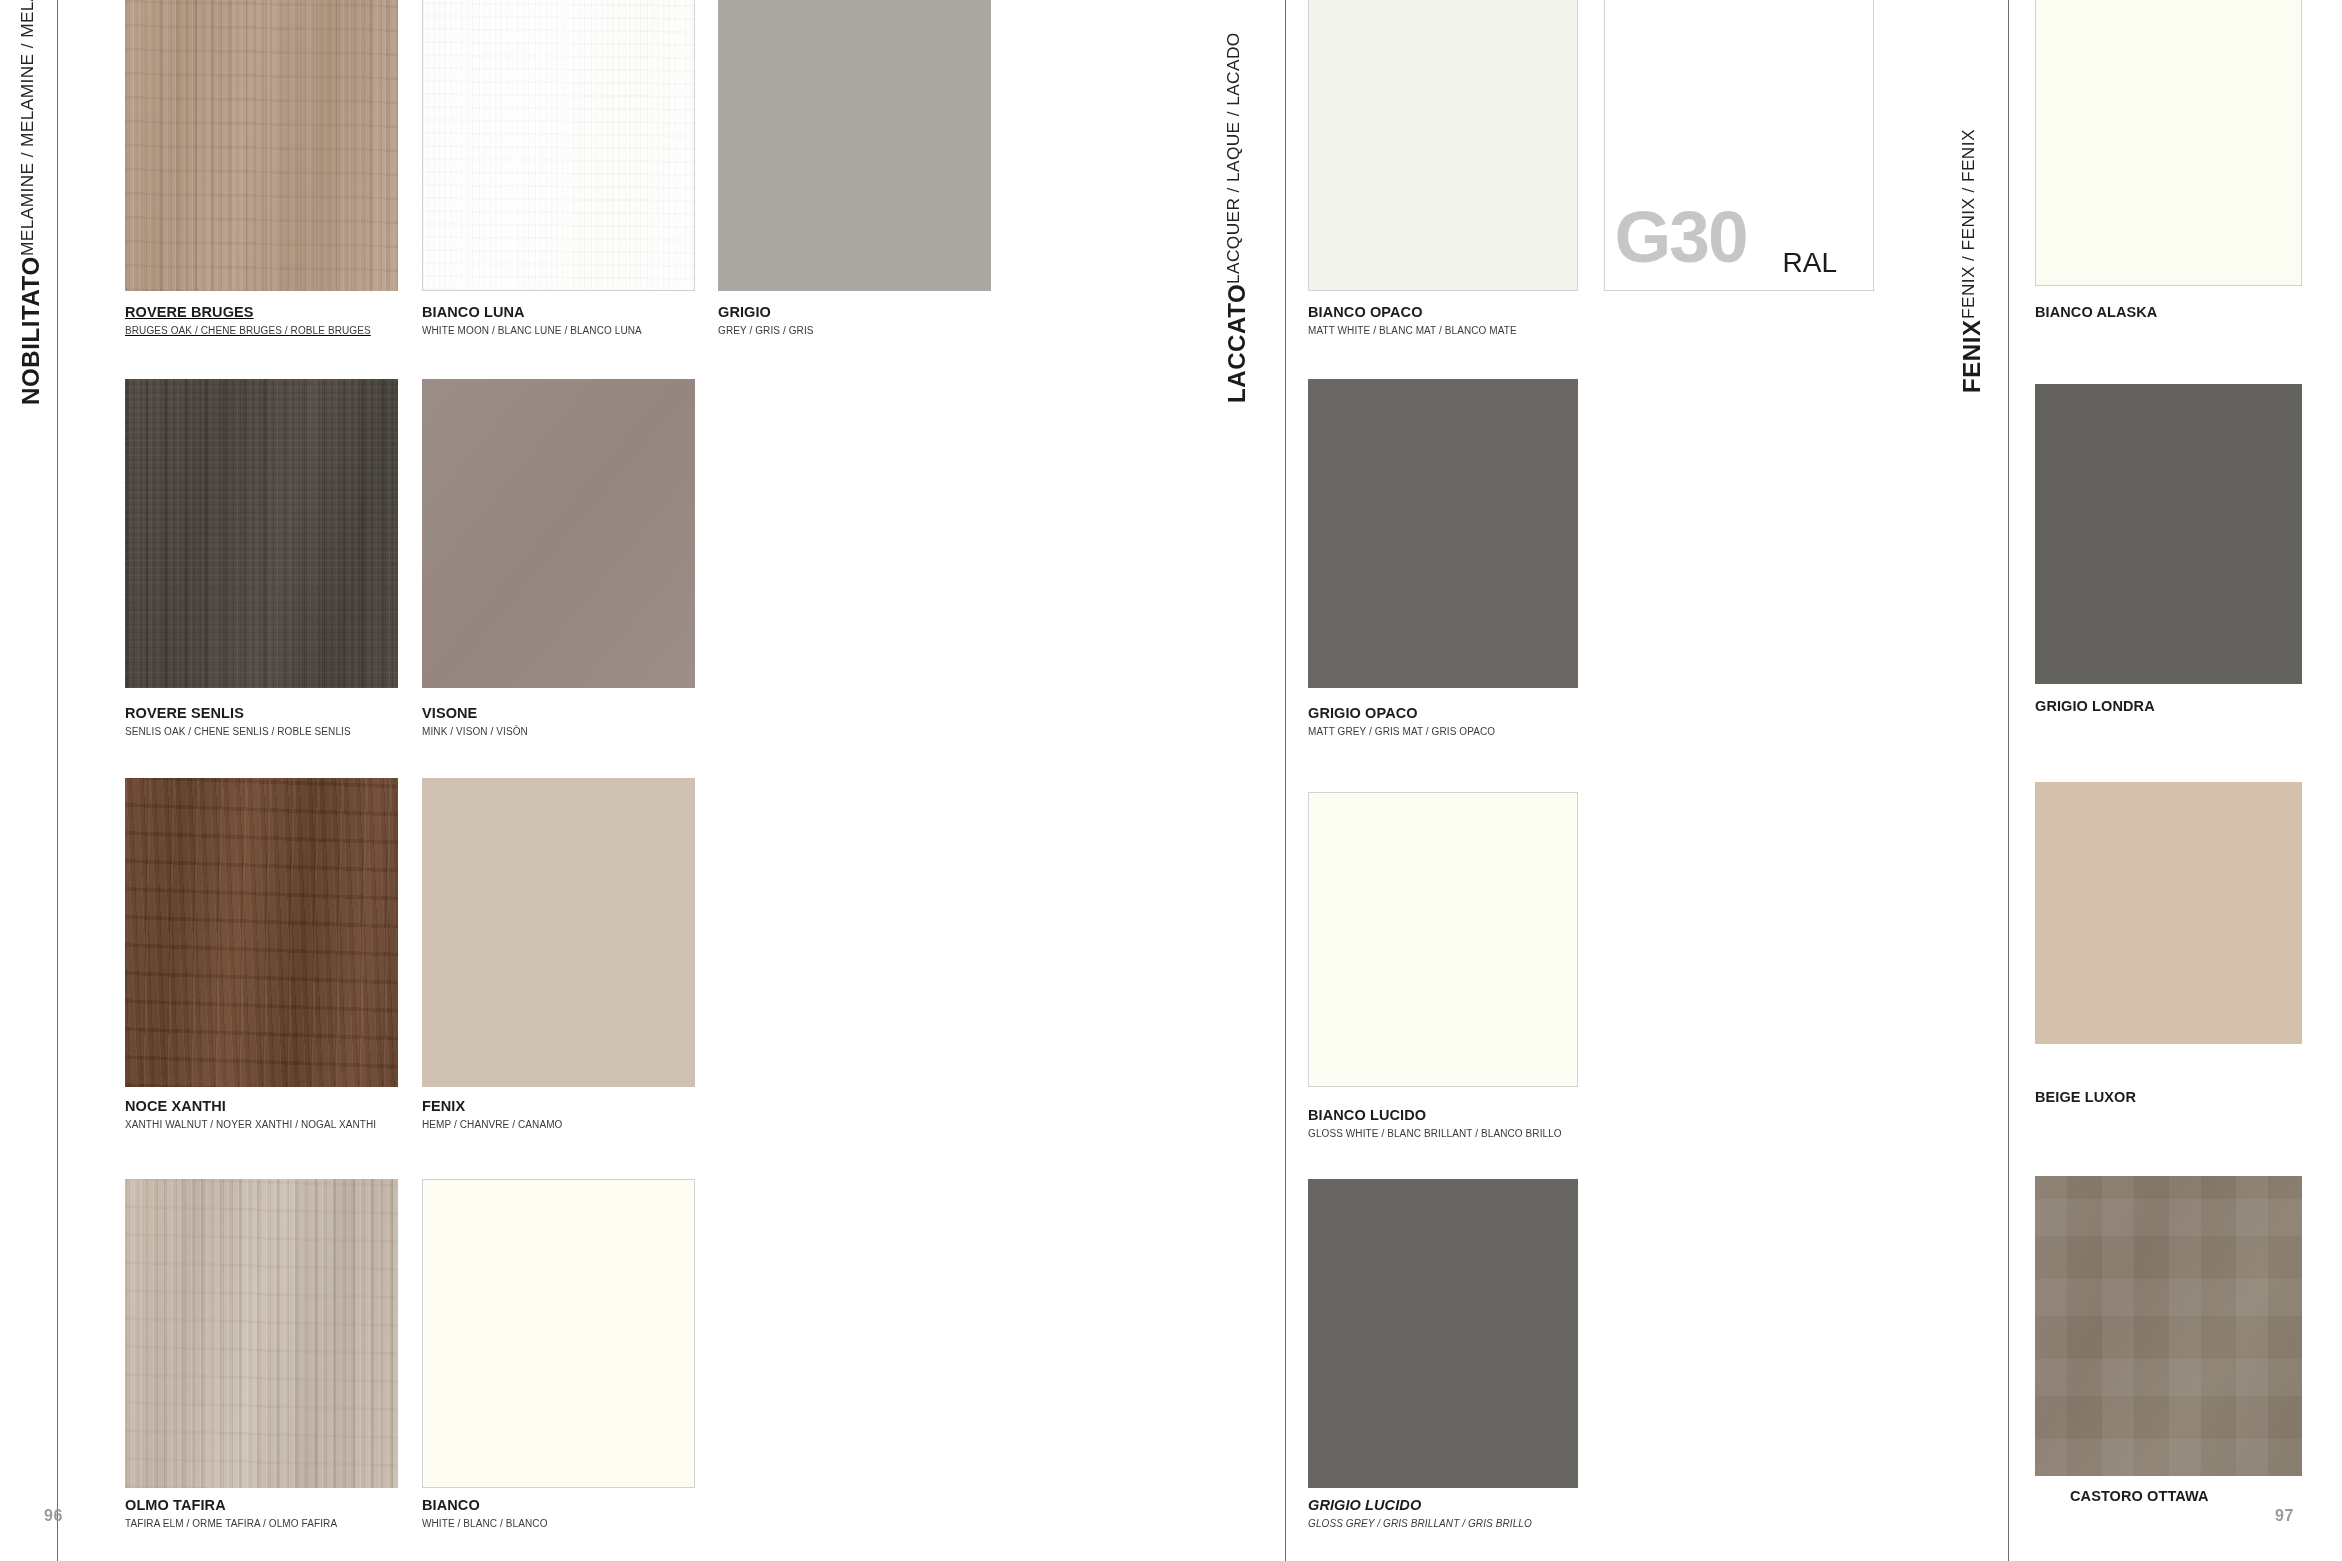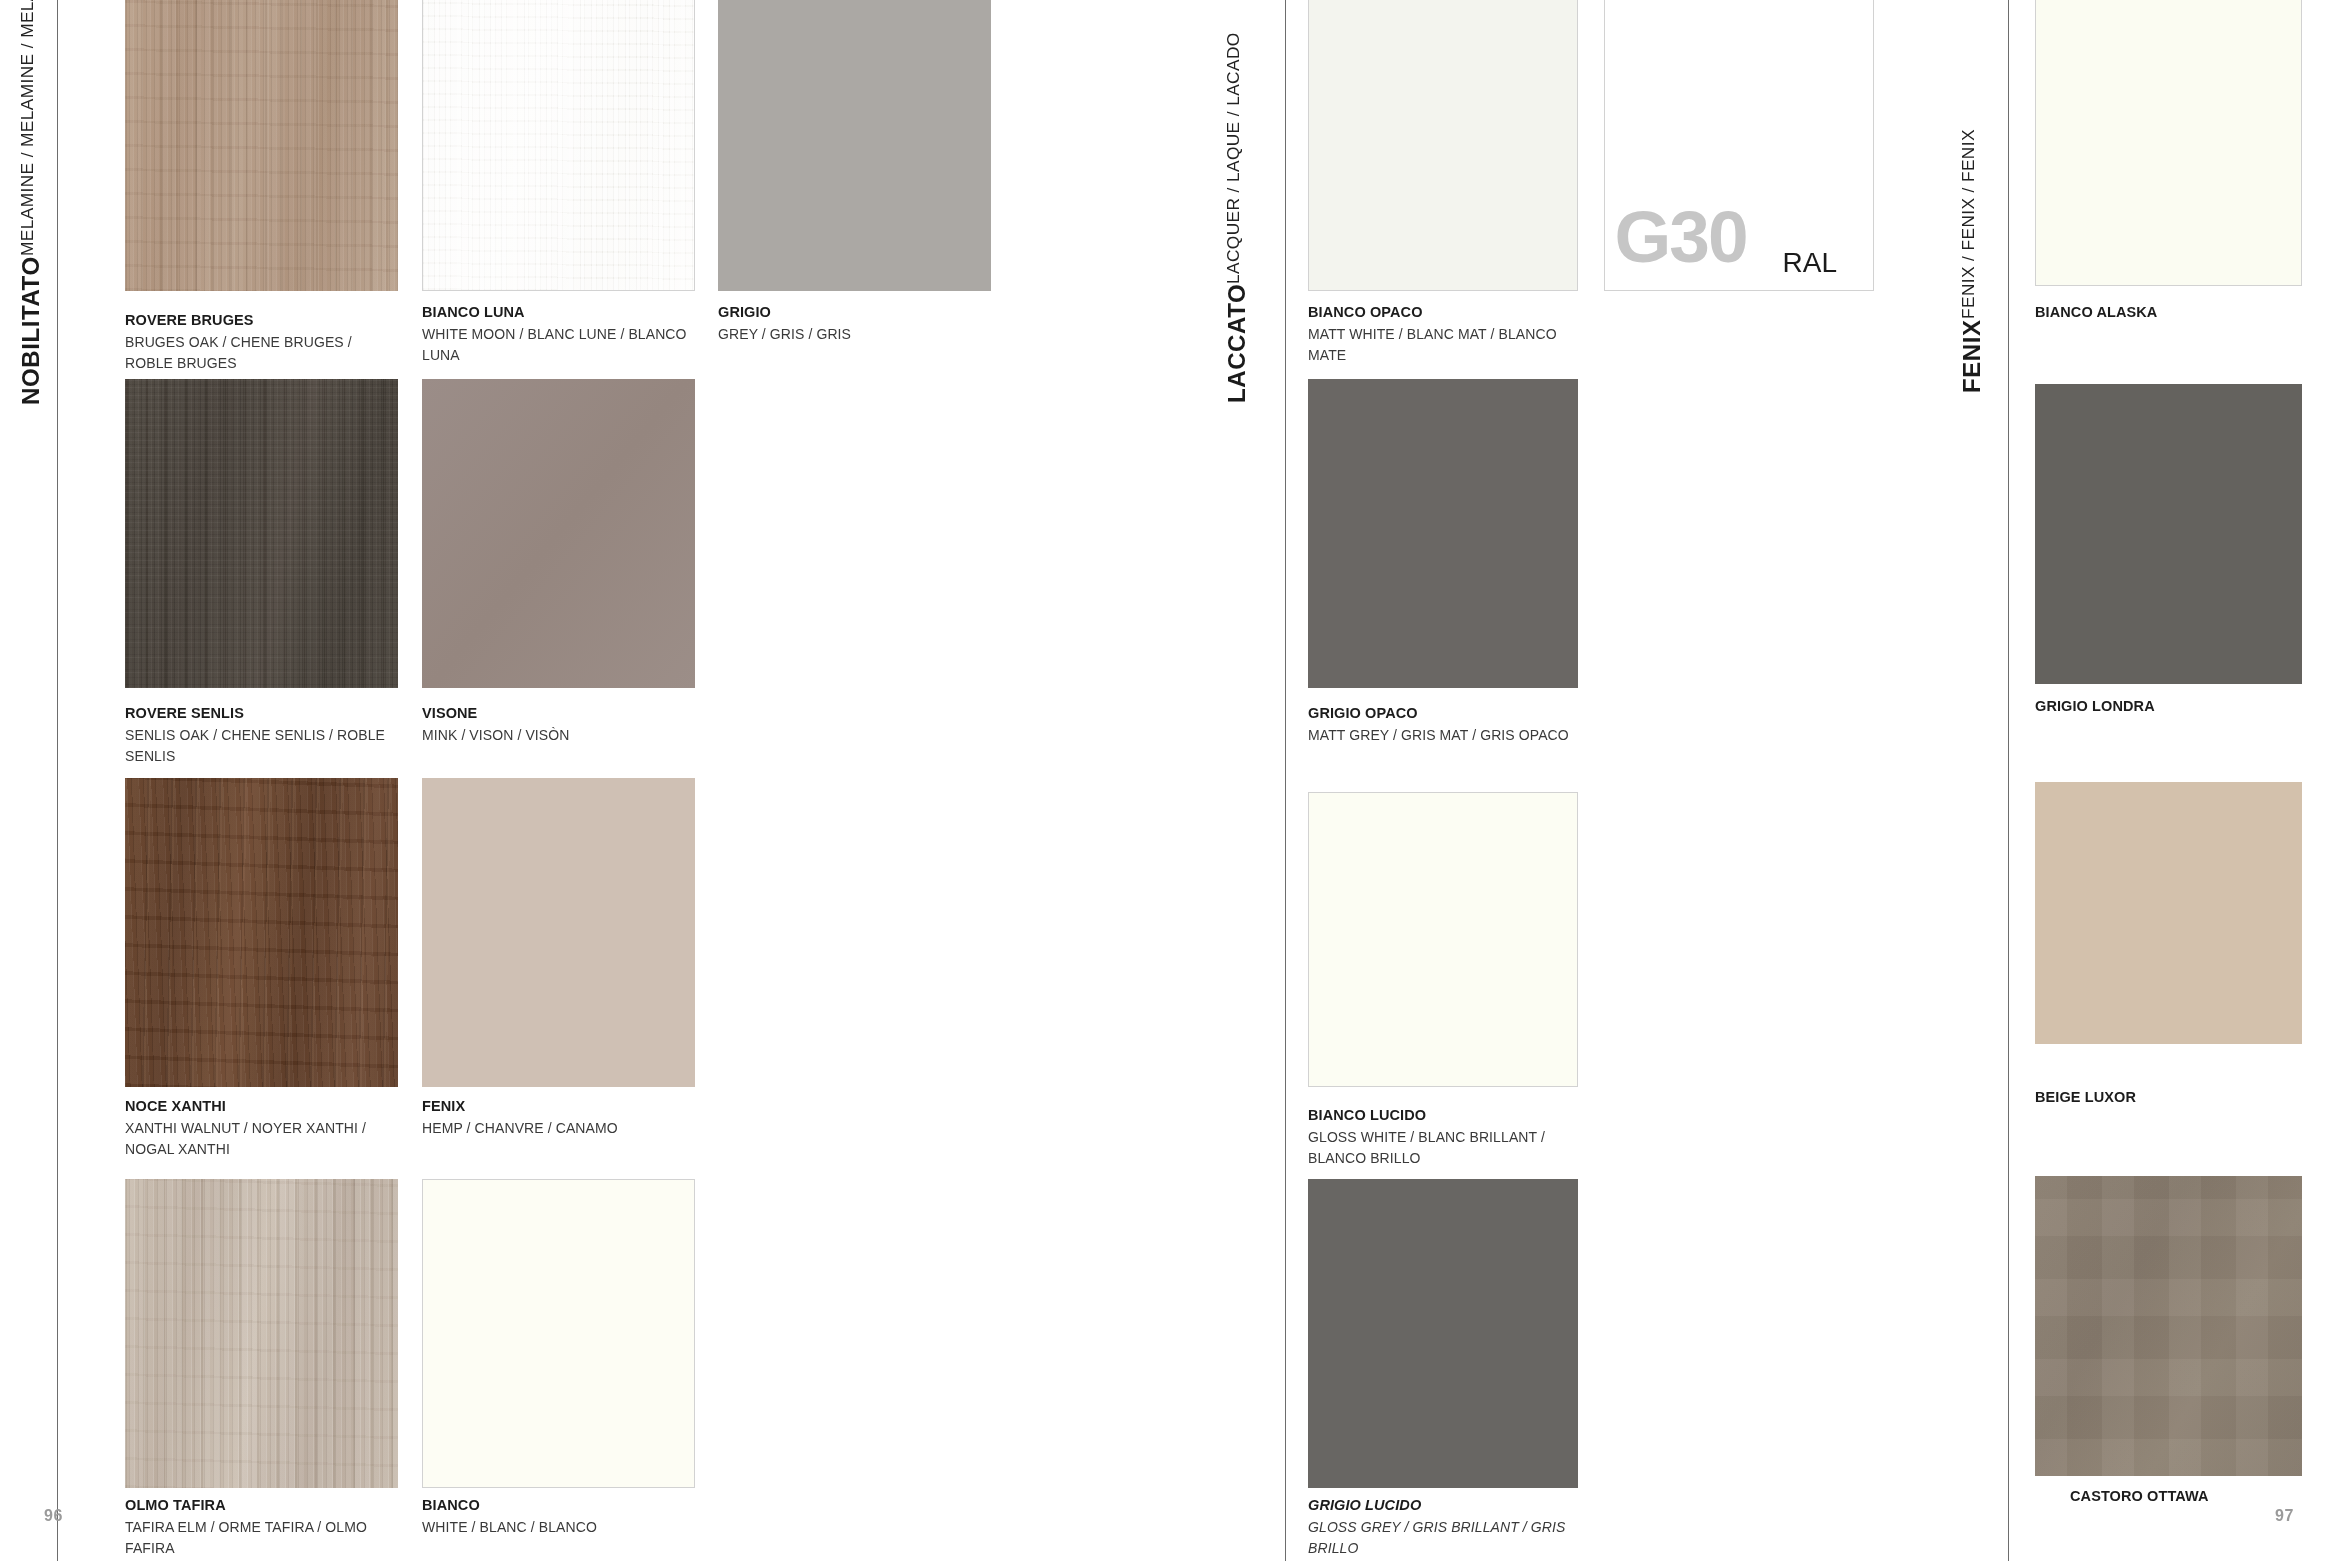--- a/index.html
+++ b/index.html
@@ -68,21 +68,21 @@
     position: absolute;
   }
   .cap .cap-title {
     font-size: 14.5px;
     font-weight: bold;
     letter-spacing: 0.1px;
     color: #1c1c1c;
     line-height: 1.15;
   }
   .cap .cap-sub {
-    font-size: 14px;
+    font-size: 10px;
     font-weight: normal;
     letter-spacing: 0.1px;
     color: #3a3a3a;
     line-height: 1.45;
     margin-top: 3.7px;
   }
 
   
   .ral-box {
     position: absolute;
@@ -222,21 +222,21 @@
   <div class="vrule" style="left:57px; top:0px; height:1562px;"></div>
 
   <div class="vbanner" style="left:19px; top:86px; height:319px;">
     <span class="vb-main">NOBILITATO</span>
     <span class="vb-sub">MELAMINE / MELAMINE / MELAMINA</span>
   </div>
 
   <div class="swatch" style="left:125px; top:-37px; width:273px; height:328px;">
     <div class="swatch-img tex-oak-bruges"></div>
   </div>
-  <div class="cap" style="left:125px; top:312px; width:264px;">
+  <div class="cap" style="left:125px; top:304px; width:264px;text-decoration:underline;">
     <div class="cap-title">ROVERE BRUGES</div>
     <div class="cap-sub">BRUGES OAK / CHENE BRUGES / ROBLE BRUGES</div>
   </div>
 
   <div class="swatch bordered" style="left:422px; top:-37px; width:273px; height:328px;">
     <div class="swatch-img tex-white-wood"></div>
   </div>
   <div class="cap" style="left:422px; top:304px; width:281px;">
     <div class="cap-title">BIANCO LUNA</div>
     <div class="cap-sub">WHITE MOON / BLANC LUNE / BLANCO LUNA</div>

